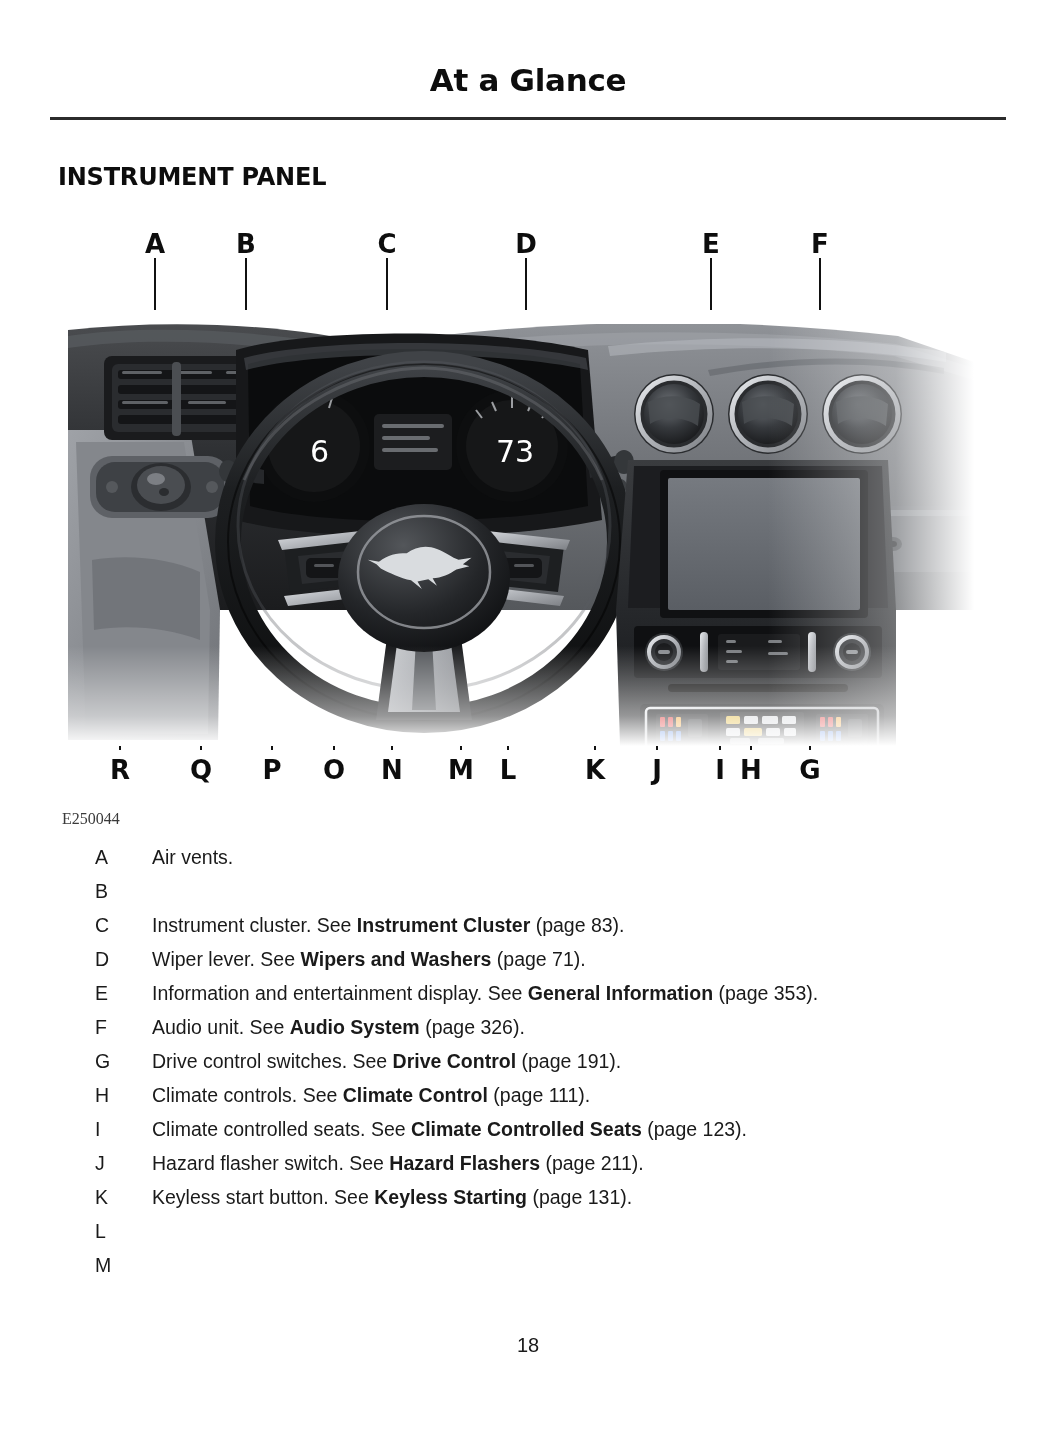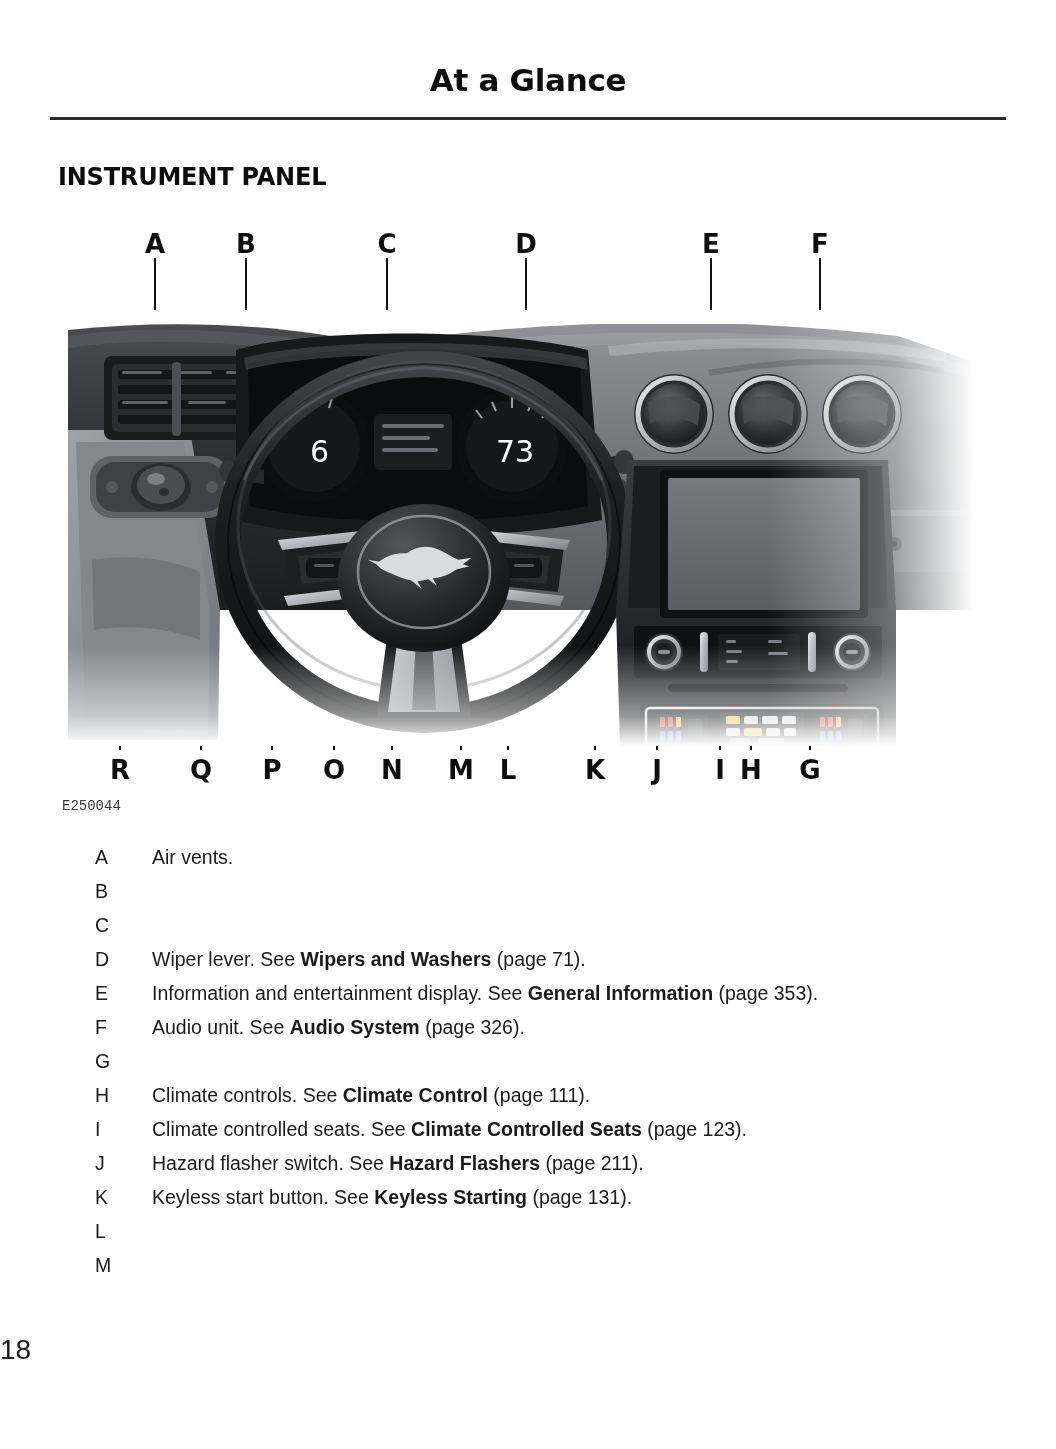--- a/index.html
+++ b/index.html
@@ -82,24 +82,24 @@
   .figure-photo {
     position: absolute;
     left: 68px; top: 88px;
     width: 906px; height: 436px;
     overflow: hidden;
   }
 
   .fig-code {
     position: absolute;
     left: 62px;
-    top: 576px;
-    font-size: 14px;
+    top: 588px;
+    font-size: 16px;
     color: #3a3a3a;
-    font-family: Liberation Mono, monospace;
+    font-family: Liberation Serif, serif;
   }
 
   
   .legend {
     position: absolute;
     left: 0; top: 840px;
     width: 1056px;
   }
   .legend-row {
     position: relative;
@@ -120,22 +120,22 @@
     position: absolute;
     left: 152px;
     font-weight: 400;
   }
   .legend-text b { font-weight: 700; }
 
   .page-number {
     position: absolute;
     left: 0; right: 0;
     top: 1334px;
-    text-align: left;
-    font-size: 28px;
+    text-align: center;
+    font-size: 20px;
     color: #1a1a1a;
   }
 
   
   .dash-svg { display: block; width: 906px; height: 436px; }
 </style>
 </head>
 <body>
 
 <div class="page">
@@ -487,35 +487,37 @@
   <div class="legend" id="legend-list">
       <div class="legend-row">
         <span class="legend-key">A</span>
         <span class="legend-text"><span>Air vents.</span></span>
       </div>
       <div class="legend-row">
         <span class="legend-key">B</span>
       </div>
       <div class="legend-row">
         <span class="legend-key">C</span>
+        <span class="legend-text"><span>Instrument cluster. See </span><b>Instrument Cluster</b><span> (page 83).</span></span>
       </div>
       <div class="legend-row">
         <span class="legend-key">D</span>
         <span class="legend-text"><span>Wiper lever. See </span><b>Wipers and Washers</b><span> (page 71).</span></span>
       </div>
       <div class="legend-row">
         <span class="legend-key">E</span>
         <span class="legend-text"><span>Information and entertainment display. See </span><b>General Information</b><span> (page 353).</span></span>
       </div>
       <div class="legend-row">
         <span class="legend-key">F</span>
         <span class="legend-text"><span>Audio unit. See </span><b>Audio System</b><span> (page 326).</span></span>
       </div>
       <div class="legend-row">
         <span class="legend-key">G</span>
+        <span class="legend-text"><span>Drive control switches.  See </span><b>Drive Control</b><span> (page 191).</span></span>
       </div>
       <div class="legend-row">
         <span class="legend-key">H</span>
         <span class="legend-text"><span>Climate controls. See </span><b>Climate Control</b><span> (page 111).</span></span>
       </div>
       <div class="legend-row">
         <span class="legend-key">I</span>
         <span class="legend-text"><span>Climate controlled seats.  See </span><b>Climate Controlled Seats</b><span> (page 123).</span></span>
       </div>
       <div class="legend-row">

